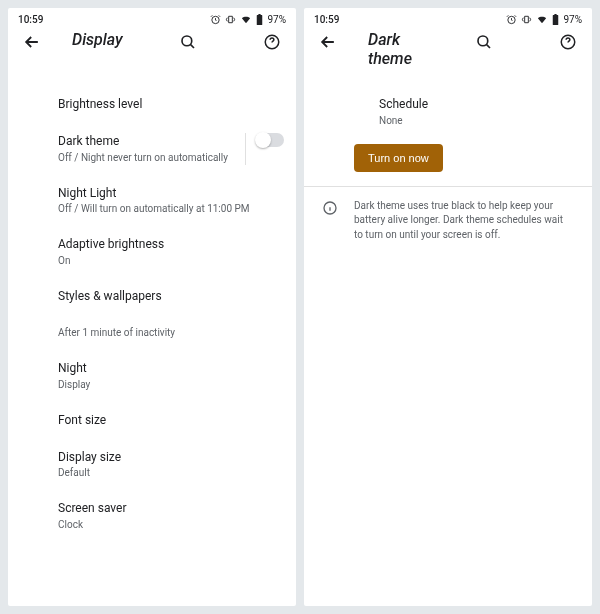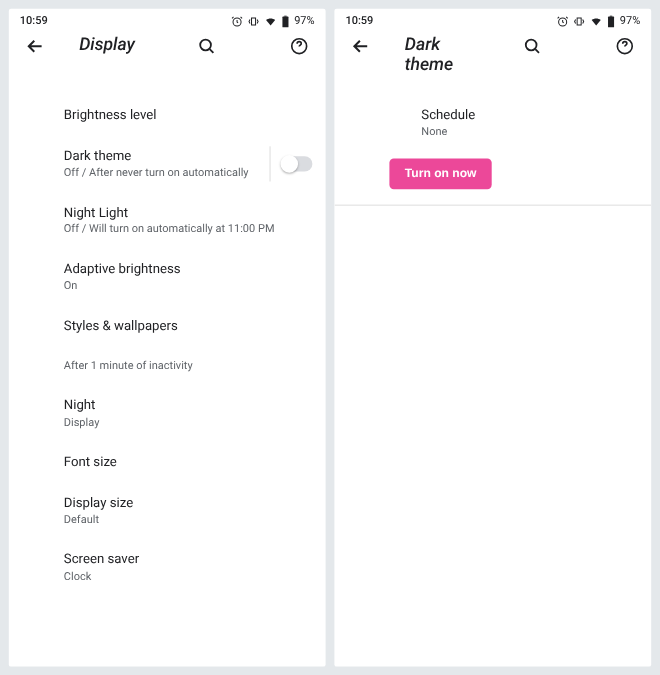--- a/index.html
+++ b/index.html
@@ -63,21 +63,21 @@
     overflow-y: auto;
     padding: 8px 0 0 0;
     position: relative;
   }
   .content::-webkit-scrollbar { width: 3px; }
   .content::-webkit-scrollbar-thumb { background: #bdbdbd; border-radius: 2px; }
   .setting-item {
     padding: 10px 28px 10px 50px;
     cursor: pointer;
     display: flex;
-    align-items: center;
+    align-items: flex-start;
     justify-content: space-between;
   }
   .setting-text { flex: 1; padding-right: 8px; }
   .setting-title {
     font-size: 12px;
     color: #202124;
     line-height: 1.4;
   }
   .setting-sub {
     font-size: 10px;
@@ -107,30 +107,31 @@
   .switch-divider {
     width: 1px;
     align-self: stretch;
     background: #e0e0e0;
     margin: 0 10px 0 6px;
   }
   .dark-item { padding-right: 12px; }
 
   
   .r-item {
-    padding: 10px 20px 10px 79px;
+    padding: 10px 20px 10px 32px;
+    margin-left: 43px;
   }
   .turn-on-btn {
     margin: 6px 0 14px 50px;
-    background: #ec4899;
+    background: #a16207;
     color: #fff;
     border: none;
     border-radius: 4px;
     font-size: 11px;
-    font-weight: 700;
+    font-weight: 400;
     padding: 8px 14px;
     cursor: pointer;
   }
   .divider {
     height: 1px;
     background: #e0e0e0;
     margin: 0;
   }
   .info-row {
     display: flex;
@@ -199,21 +200,21 @@
 
   <div class="content">
     <div class="setting-item">
       <div class="setting-text">
         <div class="setting-title">Brightness level</div>
       </div>
     </div>
     <div class="setting-item dark-item">
       <div class="setting-text">
         <div class="setting-title">Dark theme</div>
-        <div class="setting-sub">Off / After never turn on automatically</div>
+        <div class="setting-sub">Off / Night never turn on automatically</div>
       </div>
       <div class="switch-divider"></div>
       <div class="switch"></div>
     </div>
     <div class="setting-item">
       <div class="setting-text">
         <div class="setting-title">Night Light</div>
         <div class="setting-sub">Off / Will turn on automatically at 11:00 PM</div>
       </div>
     </div>
@@ -304,14 +305,23 @@
     </div>
   </div>
 
   <div class="content" style="overflow:hidden;">
     <div class="r-item">
       <div class="setting-title">Schedule</div>
       <div class="setting-sub">None</div>
     </div>
     <button class="turn-on-btn">Turn on now</button>
     <div class="divider"></div>
+    <div class="info-row">
+      <div class="info-icon">
+        <svg width="16" height="16" viewBox="0 0 24 24" fill="none" stroke="#5f6368" stroke-width="2">
+            <circle cx="12" cy="12" r="9"></circle>
+            <path d="M12 8h.01M12 11v5"></path>
+          </svg>
+      </div>
+      <div class="info-text">Dark theme uses true black to help keep your battery alive longer. Dark theme schedules wait to turn on until your screen is off.</div>
+    </div>
   </div>
 </div>
 
 </body></html>

